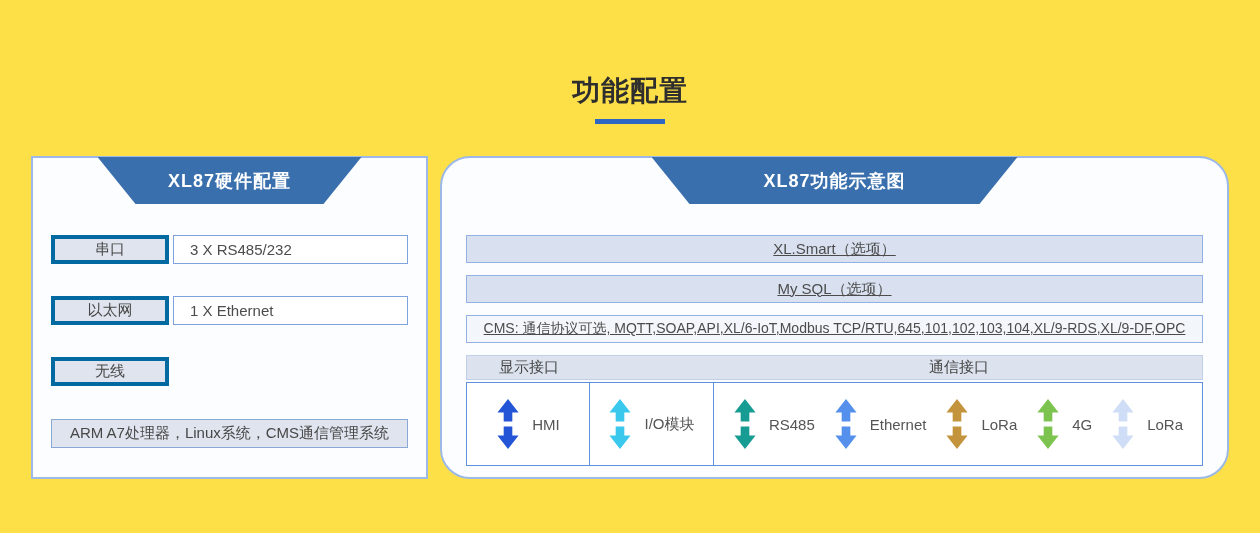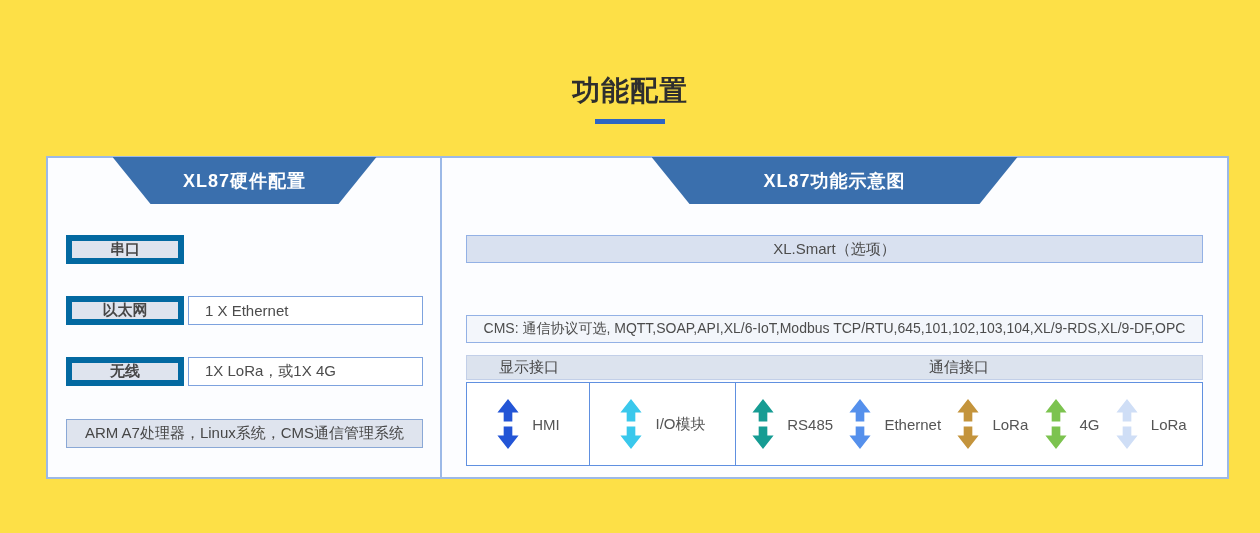--- a/index.html
+++ b/index.html
@@ -7,58 +7,58 @@
   .stage{position:relative;width:1260px;height:533px;background:#fde047;overflow:hidden;}
 
   
   .title-wrap{position:absolute;top:72px;left:0;width:100%;text-align:center;}
   .page-title{font-size:28px;font-weight:bold;color:#2e2e2e;letter-spacing:1px;margin:0;}
   .title-underline{width:70px;height:5px;margin:9px auto 0;background:var(--accent-blue,#2d66c3);}
 
   
   .panel{position:absolute;top:156px;height:323px;background:#fcfdff;
          border:2px solid var(--panel-border,#9cb9e7);box-sizing:border-box;}
-  .panel-left{left:46px;width:397px;}
-  .panel-right{left:440px;width:789px;}
+  .panel-left{left:31px;width:397px;}
+  .panel-right{left:440px;width:789px;border-radius:30px;}
 
   .trapezoid{position:absolute;top:-1px;left:50%;transform:translateX(-50%);
              height:47px;background:var(--header-blue,#3a6fad);
              display:flex;align-items:center;justify-content:center;
              color:#fff;font-weight:bold;font-size:18px;letter-spacing:1px;}
   .trap-left{width:264px;clip-path:polygon(0 0,100% 0,calc(100% - 38px) 100%,38px 100%);}
   .trap-right{width:366px;clip-path:polygon(0 0,100% 0,calc(100% - 38px) 100%,38px 100%);}
 
   
   .l-row{position:absolute;left:18px;right:18px;height:29px;display:flex;}
   .l-row-1{top:77px;} .l-row-2{top:138px;border-radius:8px;} .l-row-3{top:199px;} .l-row-4{top:261px;}
   .l-label{width:118px;box-sizing:border-box;background:#dfe4ee;
-           border:6px solid #0369a1;display:flex;align-items:center;justify-content:center;
-           font-size:15px;color:#474747;font-weight:bold;}
+           border:4px solid #0369a1;display:flex;align-items:center;justify-content:center;
+           font-size:15px;color:#474747;}
   .l-value{flex:1;margin-left:4px;box-sizing:border-box;background:#ffffff;
            border:1px solid #7da2de;display:flex;align-items:center;
            padding-left:16px;font-size:15px;color:#4c4c4c;}
   .l-footer{box-sizing:border-box;background:#dfe4ee;border:1px solid #8aa8d6;
             display:flex;align-items:center;justify-content:center;font-size:15px;color:#474747;width:100%;}
 
   
   .r-box{position:absolute;left:24px;right:24px;height:28px;box-sizing:border-box;
          background:#d9e1f0;border:1px solid #93b1e5;
-         display:flex;align-items:center;justify-content:center;font-size:15px;color:#4c4c4c;}
+         display:flex;align-items:center;justify-content:center;font-size:15px;color:#4c4c4c;text-decoration:underline;}
   .r-box-1{top:77px;} .r-box-2{top:117px;}
   .r-box-cms{top:157px;background:#f3f6fb;font-size:14px;}
   .r-bar{position:absolute;top:197px;left:24px;right:24px;height:25px;box-sizing:border-box;
          background:#dce3ee;border:1px solid #c2cfe8;display:flex;align-items:center;text-align:center;}
   .r-bar .col{display:flex;align-items:center;justify-content:center;font-size:15px;color:#474747;}
   .col-1{width:124px;} .col-2{width:125px;margin-top:44px;} .col-3{flex:1;}
 
   .cells{position:absolute;top:224px;left:24px;right:24px;height:84px;display:flex;}
   .cell{box-sizing:border-box;background:#ffffff;border:1px solid #6090e0;
         display:flex;align-items:center;justify-content:center;}
   .cell-1{width:124px;}
-  .cell-2{width:147px;margin-left:-1px;}
+  .cell-2{width:125px;margin-left:-1px;}
   .cell-3{flex:1;margin-left:-1px;justify-content:space-evenly;}
 
   .conn{display:flex;align-items:center;}
   .conn .lbl{margin-left:12px;font-size:15px;color:#555555;}
   .arrow{display:block;}
 </style>
 </head>
 <body>
 
 <div class="stage">
@@ -66,38 +66,39 @@
   <div class="title-wrap">
     <h1 class="page-title">功能配置</h1>
     <div class="title-underline"></div>
   </div>
 
   <div class="panel panel-left">
     <div class="trapezoid trap-left">XL87硬件配置</div>
 
     <div class="l-row l-row-1">
       <div class="l-label">串口</div>
+      <div class="l-value">3 X RS485/232</div>
     </div>
     <div class="l-row l-row-2">
       <div class="l-label">以太网</div>
       <div class="l-value">1 X Ethernet</div>
     </div>
     <div class="l-row l-row-3">
       <div class="l-label">无线</div>
-      <div class="l-value">1X LoRa，或1X 4G</div>
     </div>
     <div class="l-row l-row-4">
       <div class="l-footer">ARM A7处理器，Linux系统，CMS通信管理系统</div>
     </div>
   </div>
 
   <div class="panel panel-right">
     <div class="trapezoid trap-right">XL87功能示意图</div>
 
     <div class="r-box r-box-1">XL.Smart（选项）</div>
+    <div class="r-box r-box-2">My SQL（选项）</div>
     <div class="r-box r-box-cms">CMS: 通信协议可选, MQTT,SOAP,API,XL/6-IoT,Modbus TCP/RTU,645,101,102,103,104,XL/9-RDS,XL/9-DF,OPC</div>
 
     <div class="r-bar">
       <div class="col col-1">显示接口</div>
       <div class="col col-2">XBUS</div>
       <div class="col col-3">通信接口</div>
     </div>
 
     <div class="cells">
 

